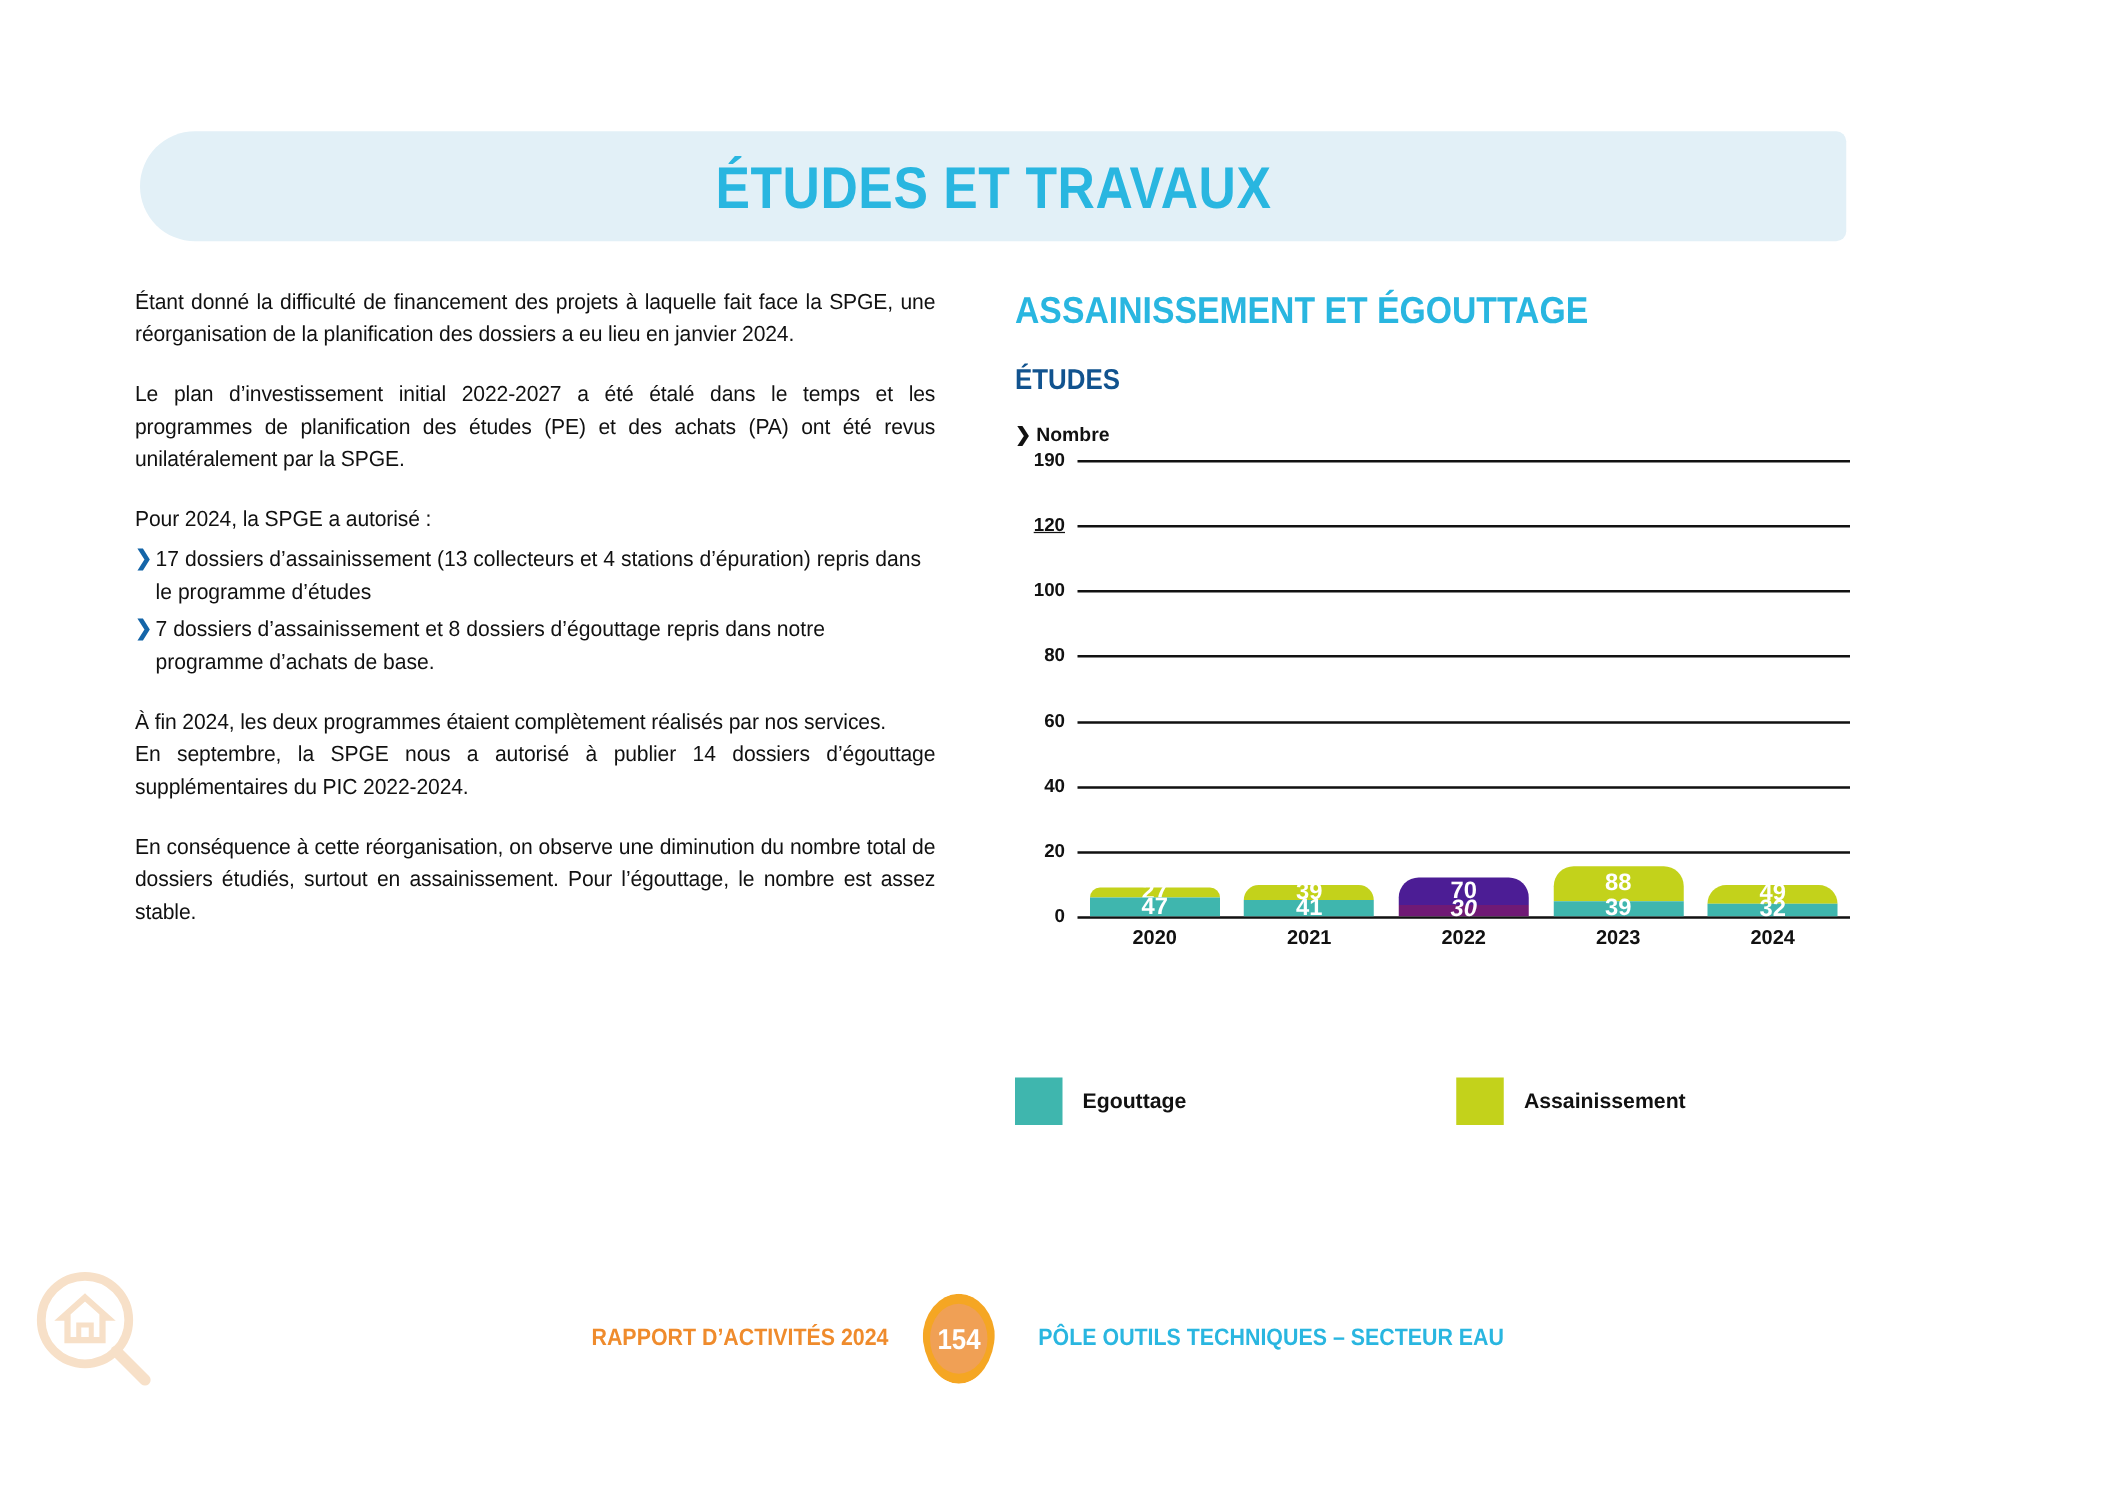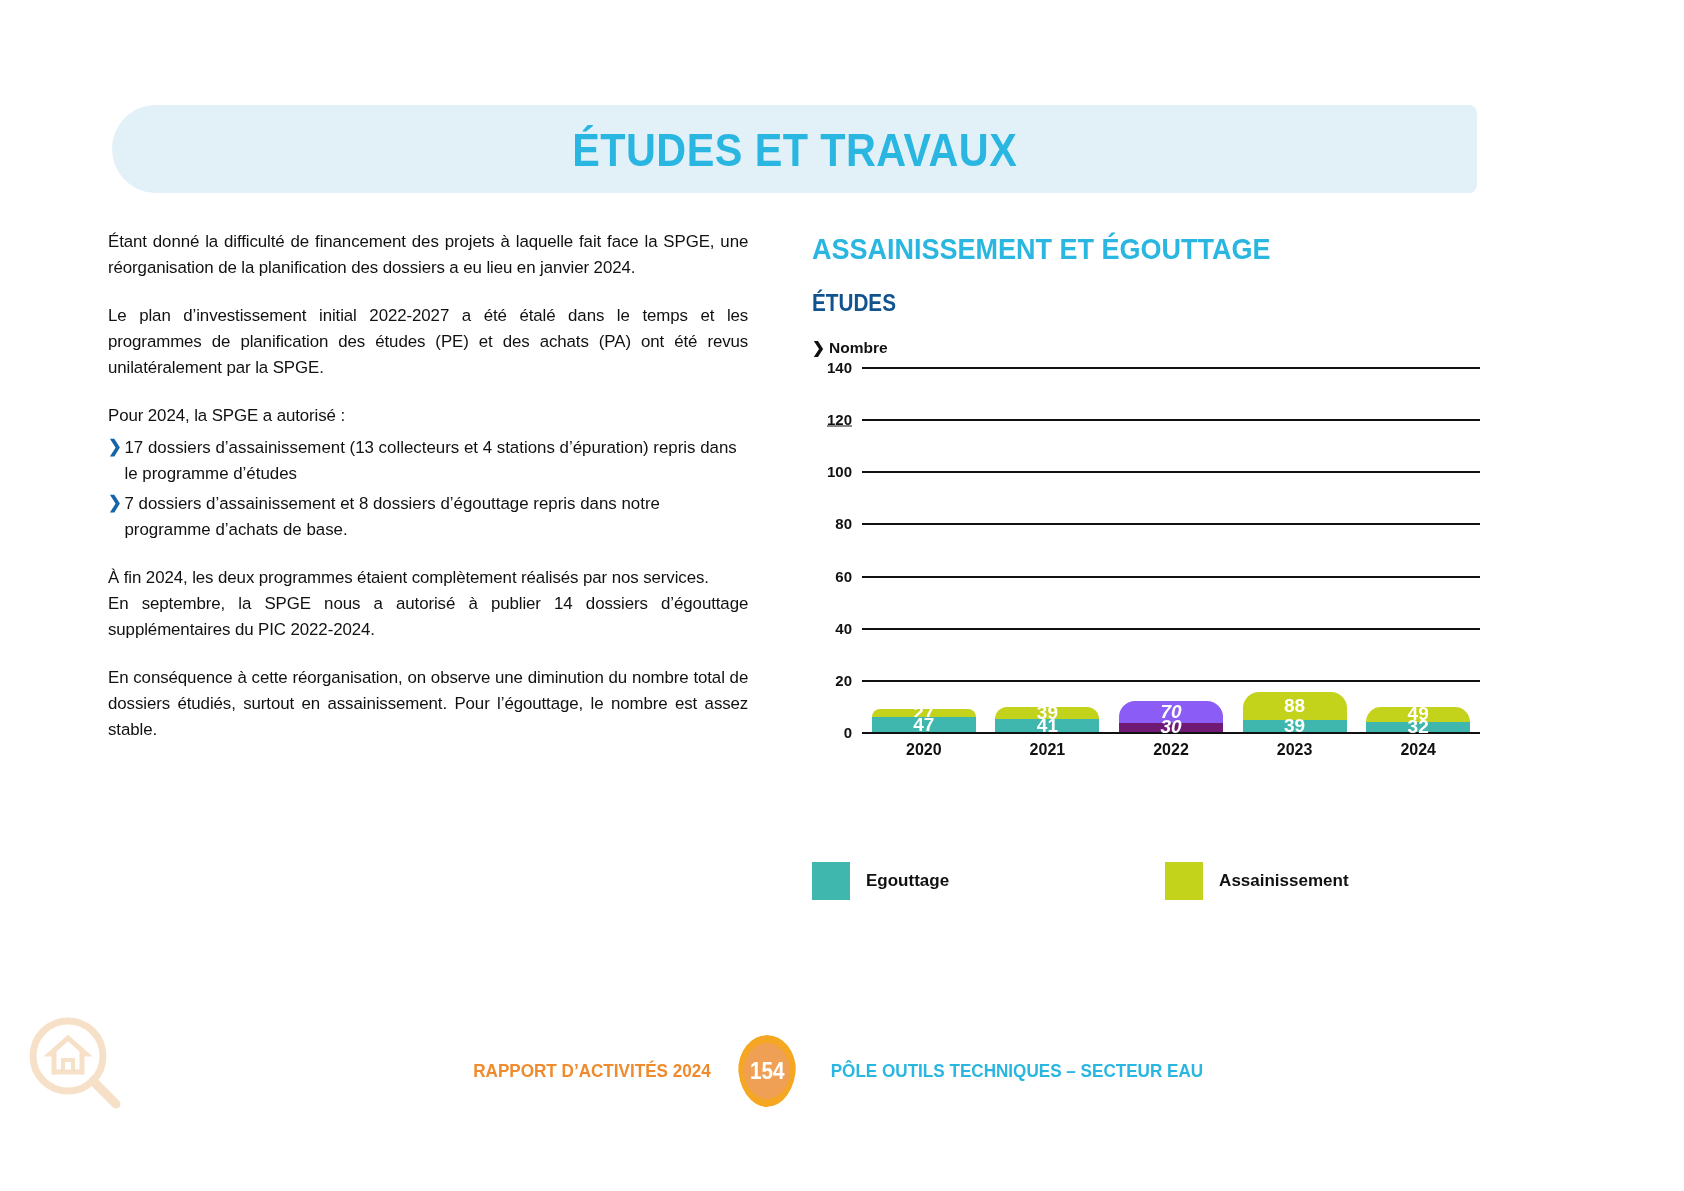--- a/index.html
+++ b/index.html
@@ -316,21 +316,21 @@
     <div class="chart-h2">ÉTUDES</div>
 
     <div class="axis-caption">
       <span class="chev">❯</span><span>Nombre</span>
     </div>
 
     <div class="plot-wrap">
       <div class="plot-area">
         <div id="gridlines">
             <div class="gridline" style="top: 0%;"></div>
-            <div class="ytick" style="top: 0%;">140</div>
+            <div class="ytick" style="top: 0%;">190</div>
             <div class="gridline" style="top: 14.2857%;"></div>
             <div class="ytick" style="top: 14.2857%; text-decoration: underline;">120</div>
             <div class="gridline" style="top: 28.5714%;"></div>
             <div class="ytick" style="top: 28.5714%;">100</div>
             <div class="gridline" style="top: 42.8571%;"></div>
             <div class="ytick" style="top: 42.8571%;">80</div>
             <div class="gridline" style="top: 57.1429%;"></div>
             <div class="ytick" style="top: 57.1429%;">60</div>
             <div class="gridline" style="top: 71.4286%;"></div>
             <div class="ytick" style="top: 71.4286%;">40</div>
@@ -349,21 +349,21 @@
             </div>
             <div class="bar-slot">
               <div class="bar-stack">
                 <div class="seg seg-top" style="height: 27.8571%; background: rgb(195, 210, 27);">39</div>
                 <div class="seg" style="height: 29.2857%; background: rgb(63, 182, 174);">41</div>
               </div>
               <div class="xtick">2021</div>
             </div>
             <div class="bar-slot">
               <div class="bar-stack">
-                <div class="seg seg-top" style="height: 50%; background: #8b5cf6; font-style: italic;">70</div>
+                <div class="seg seg-top" style="height: 50%; background: #4c1d95;">70</div>
                 <div class="seg" style="height: 21.4286%; background: #701a75; font-style: italic;">30</div>
               </div>
               <div class="xtick">2022</div>
             </div>
             <div class="bar-slot">
               <div class="bar-stack">
                 <div class="seg seg-top" style="height: 62.8571%; background: rgb(195, 210, 27);">88</div>
                 <div class="seg" style="height: 27.8571%; background: rgb(63, 182, 174);">39</div>
               </div>
               <div class="xtick">2023</div>

